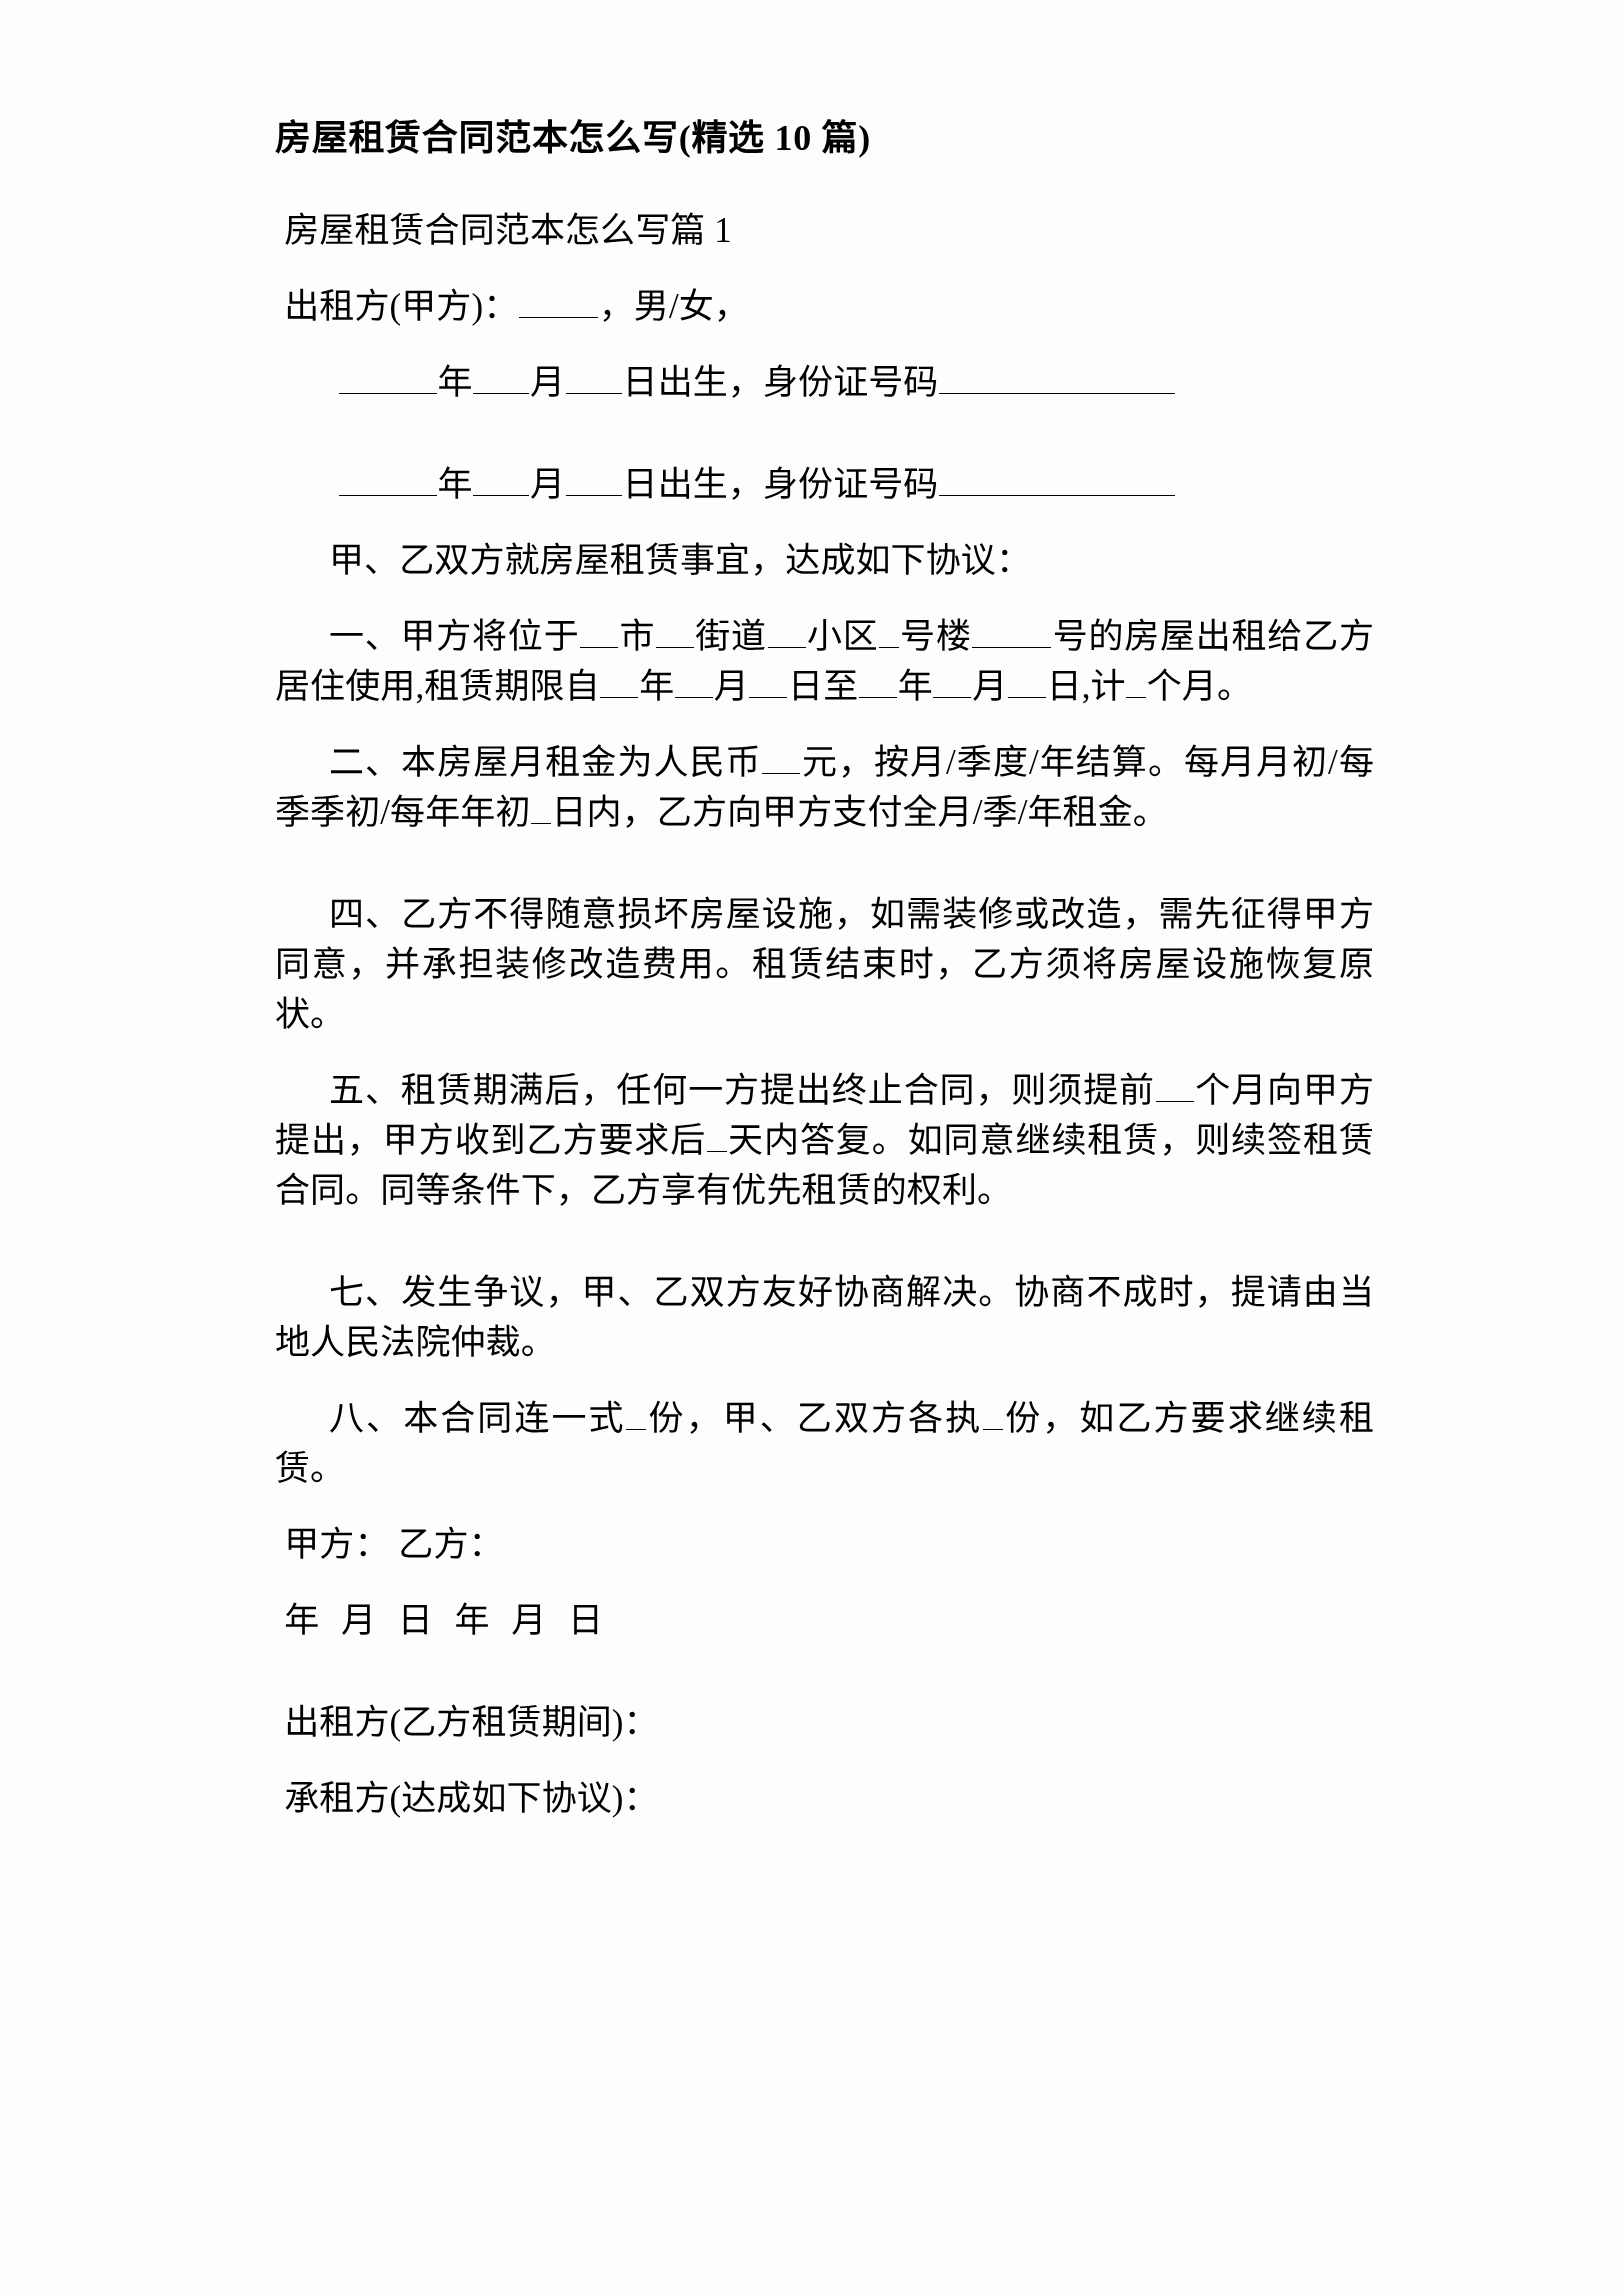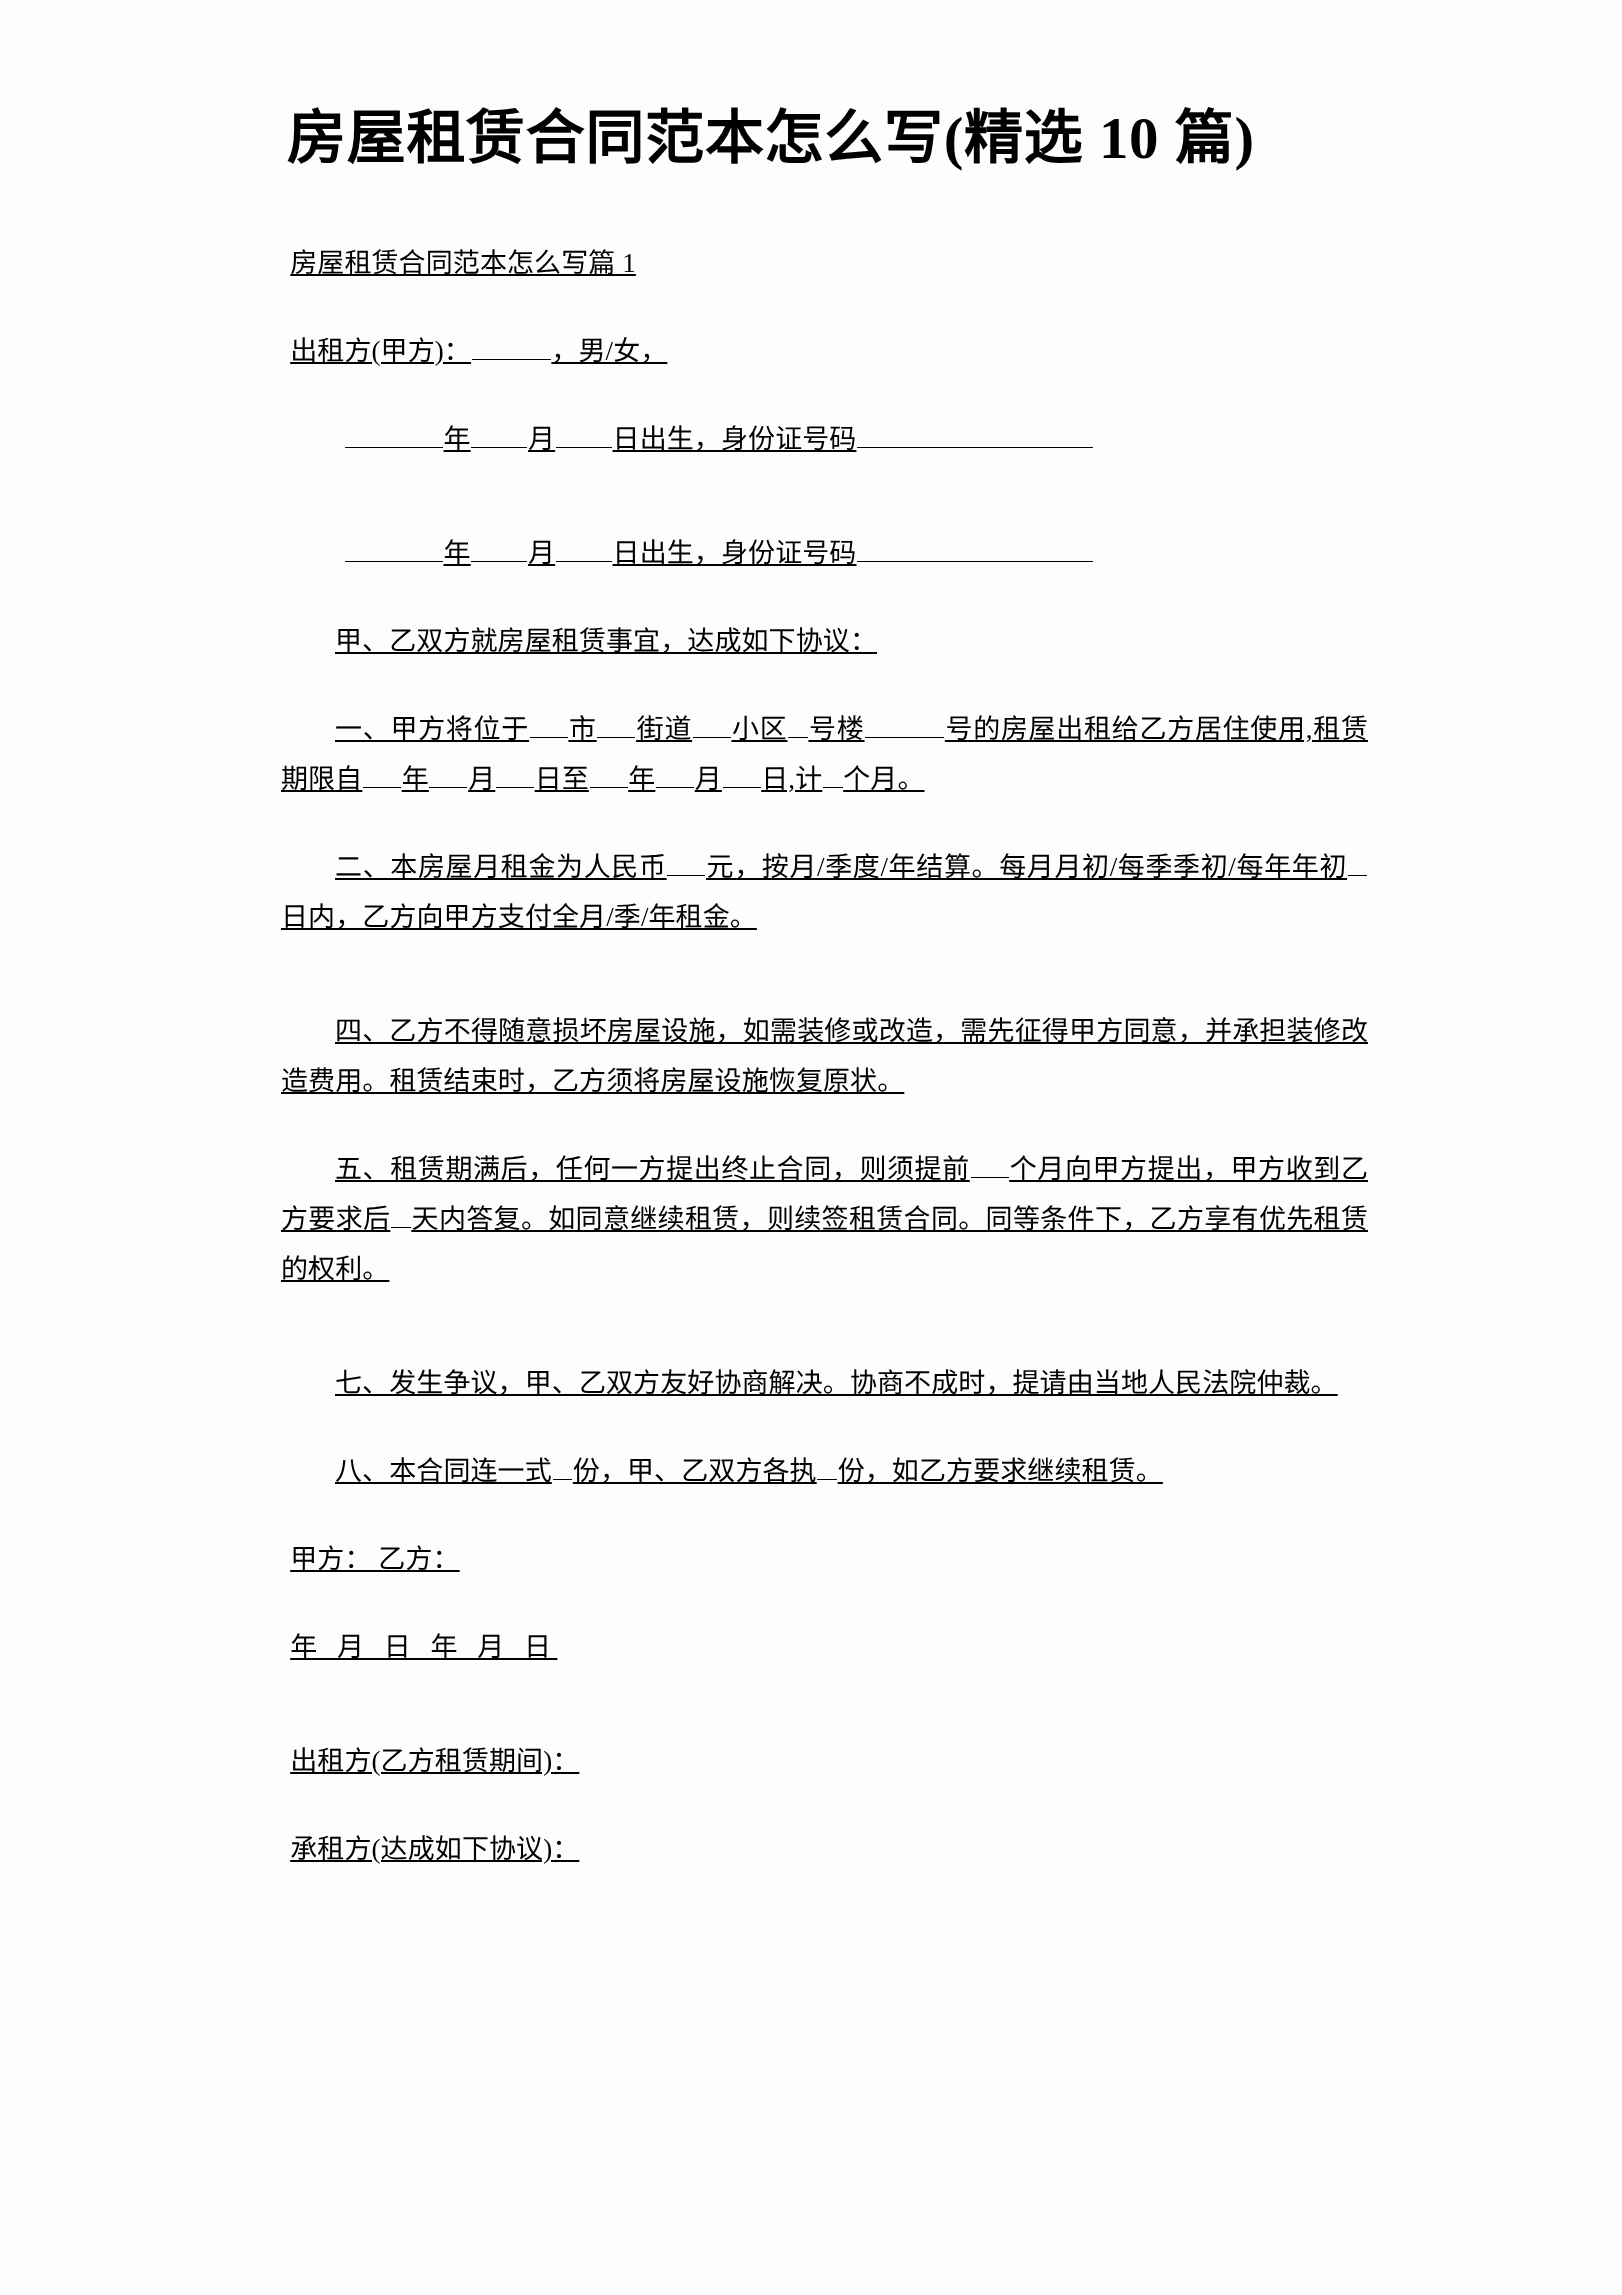--- a/index.html
+++ b/index.html
@@ -19,38 +19,37 @@
     box-sizing: border-box;
     overflow: hidden;
   }
   .content {
     position: absolute;
     left: 275px;
     top: 0;
     width: 1099px;
   }
   .doc-title {
-    font-size: 59px;
+    font-size: 36px;
     font-weight: bold;
     line-height: 1.2;
     letter-spacing: 0.7px;
-    margin: 12px;
-    padding-top: 91px;
+    margin: 0;
+    padding-top: 117px;
     padding-bottom: 0;
     text-align: left;
     white-space: nowrap;
   }
   .para {
-    font-size: 27px;
+    font-size: 35px;
     line-height: 50px;
-    margin: 6px;
+    margin: 0;
     text-align: justify;
     text-justify: inter-ideograph;
     letter-spacing: 0.1px;
-    text-decoration: underline;
   }
   
   .plain {
     text-align: left;
     padding-left: 9.2px;
   }
   .indent2 {
     text-indent: 54px;
   }
   .gap-sm { height: 26px; }

